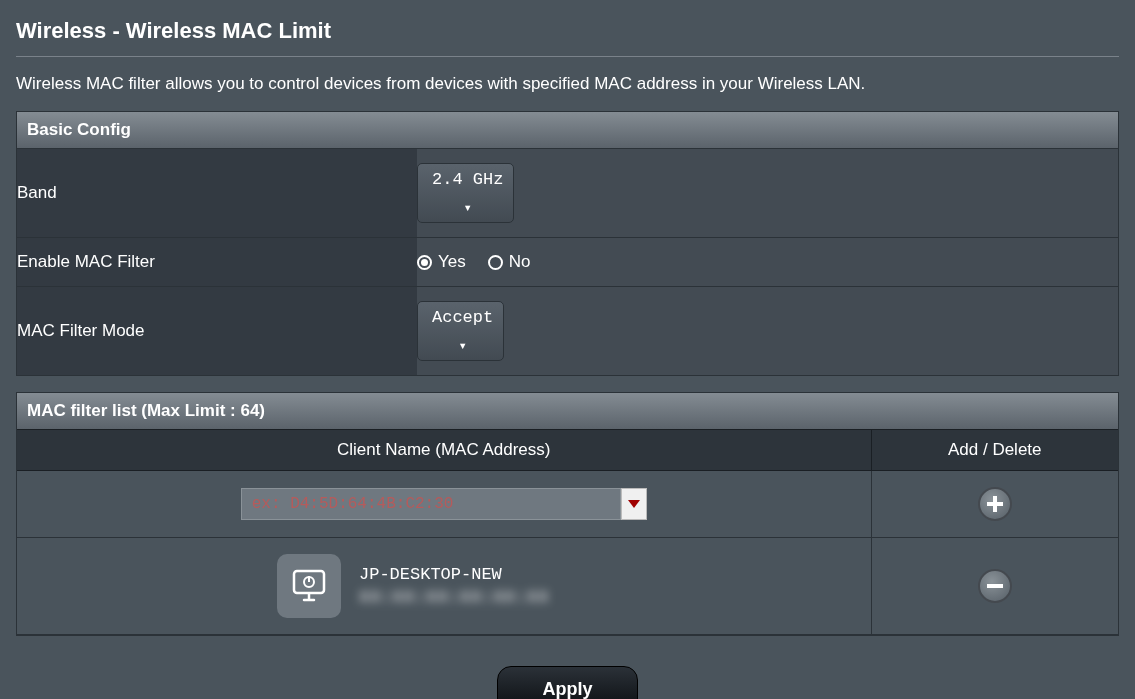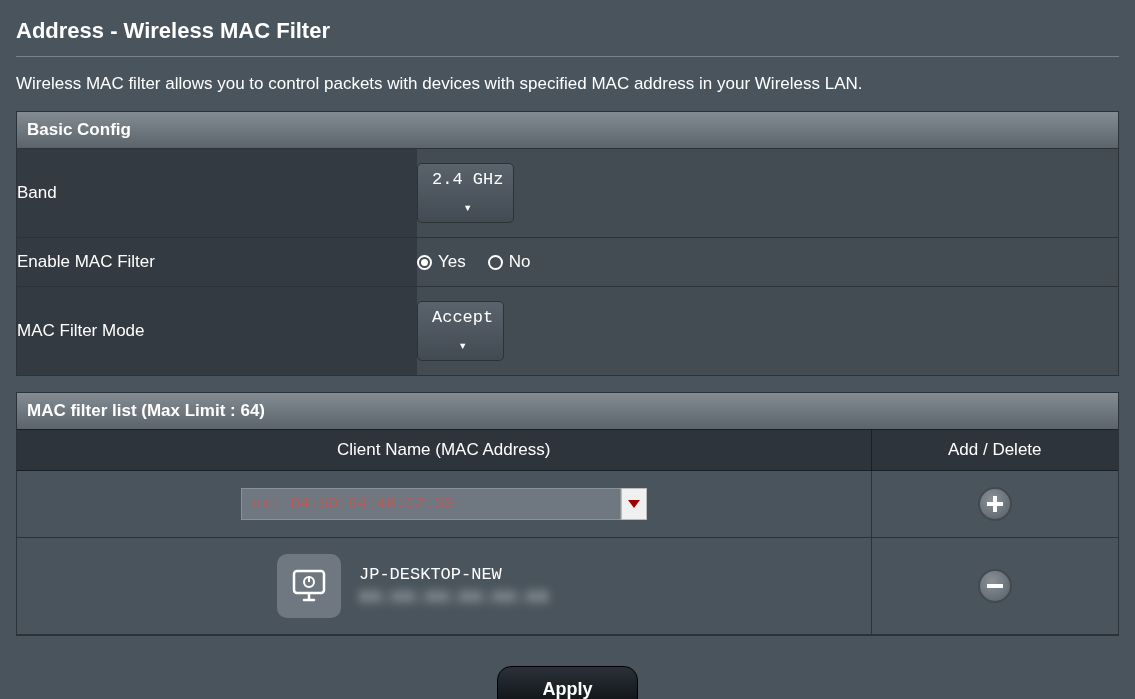--- a/index.html
+++ b/index.html
@@ -220,23 +220,23 @@
     font-size: 18px;
     padding: 12px 44px;
     border-radius: 14px;
     border: 1px solid #000;
     cursor: pointer;
   }
 </style>
 </head>
 <body>
 
-<div class="page-title">Address - Wireless MAC Filter</div>
+<div class="page-title">Wireless - Wireless MAC Limit</div>
 <hr class="divider">
-<div class="description">Wireless MAC filter allows you to control packets with devices with specified MAC address in your Wireless LAN.</div>
+<div class="description">Wireless MAC filter allows you to control devices from devices with specified MAC address in your Wireless LAN.</div>
 
 <div class="panel">
   <div class="panel-header">Basic Config</div>
   <table class="config-table">
     <tbody>
         <tr>
       <td class="label-cell">Band</td>
       <td class="value-cell">
         <div class="select-box">
           <span>2.4 GHz</span>

